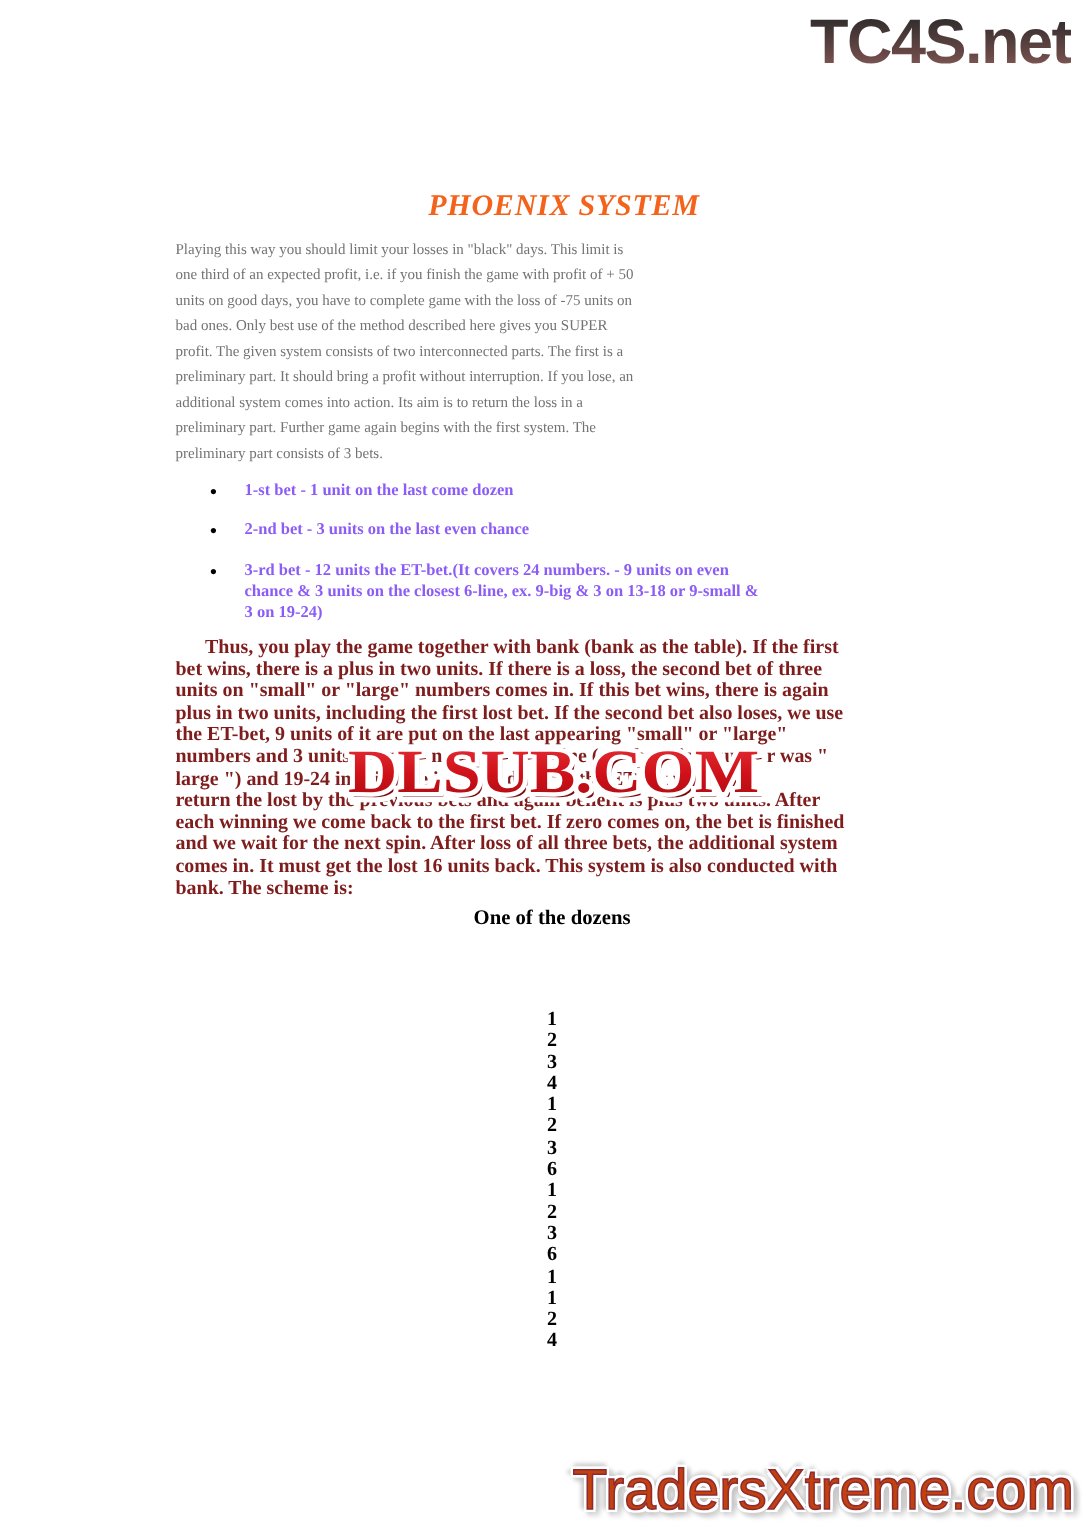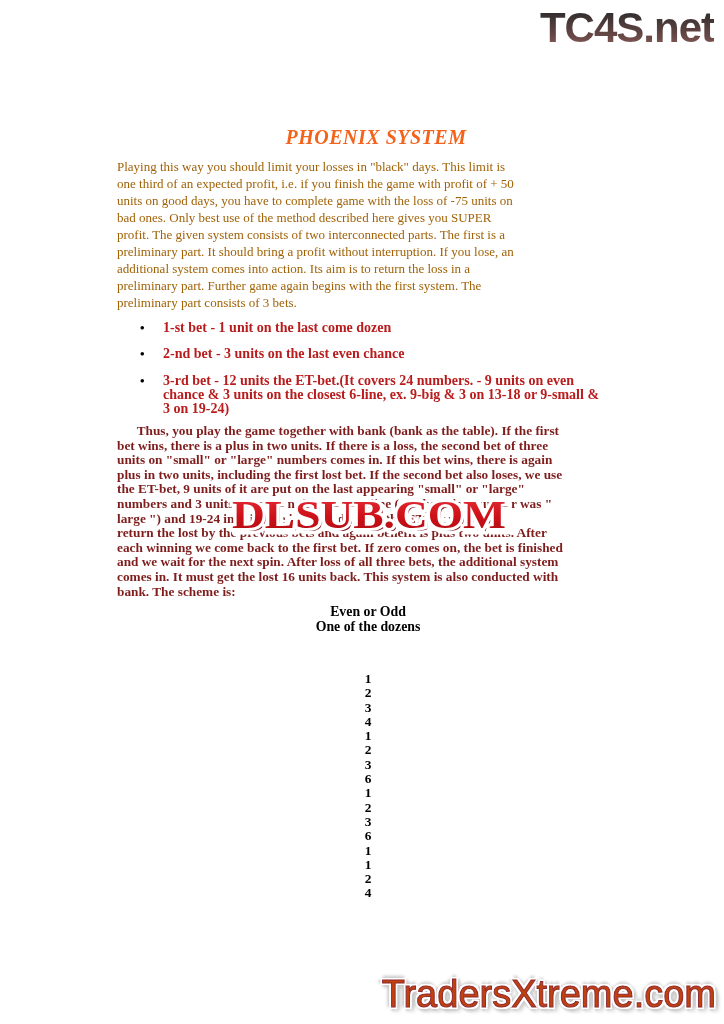--- a/index.html
+++ b/index.html
@@ -29,31 +29,31 @@
   .title {
     position:absolute; top:100px; left:130px; width:492px;
     text-align:center; font-size:20px; font-weight:bold; font-style:italic;
     letter-spacing:0.5px;
     margin-top:26px;
   }
 
   
   .intro {
     position:absolute; top:158px; left:117px;
-    font-size:13px; line-height:17px; color:#a16207;
+    font-size:10px; line-height:17px; color:#737373;
   }
 
   
   .bullets { position:absolute; top:321px; left:140px; }
   .bullet-row { display:flex; margin-bottom:12.5px; }
   .bullet-marker {
     width:23px; flex:0 0 23px; font-weight:bold; font-size:13px; line-height:13.9px;
   }
   .bullet-text {
-    font-weight:bold; font-size:14px; line-height:13.9px; color:#b91c1c;
+    font-weight:bold; font-size:11px; line-height:13.9px; color:#8b5cf6;
   }
 
   
   .mainpara {
     position:absolute; top:424px; left:117px;
     font-weight:bold; font-size:13.3px; line-height:14.6px; color:#7f1d1d;
   }
 
   
   .watermark { position:absolute; top:486px; left:224px; width:292px; height:56px; }
@@ -142,21 +142,20 @@
           <stop offset="0.55" stop-color="#cf1018"></stop>
           <stop offset="1" stop-color="#a80c13"></stop>
         </linearGradient>
       </defs>
       <text x="11" y="45" font-family="Liberation Serif, serif" font-weight="bold" font-size="41" fill="#7e0a10" stroke="#ffffff" stroke-width="7" paint-order="stroke" textLength="274" lengthAdjust="spacingAndGlyphs">DLSUB.COM</text>
       <text x="8" y="42" font-family="Liberation Serif, serif" font-weight="bold" font-size="41" fill="url(#wmred)" stroke="#ffffff" stroke-width="6" paint-order="stroke" textLength="274" lengthAdjust="spacingAndGlyphs">DLSUB.COM</text>
     </svg>
   </div>
 
   <div class="scheme">
-      <div class="scheme-line">Even or Odd</div>
       <div class="scheme-line">One of the dozens</div>
     </div>
 
   <div class="numbers">
       <div class="seq-num">1</div>
       <div class="seq-num">2</div>
       <div class="seq-num">3</div>
       <div class="seq-num">4</div>
       <div class="seq-num">1</div>
       <div class="seq-num">2</div>

